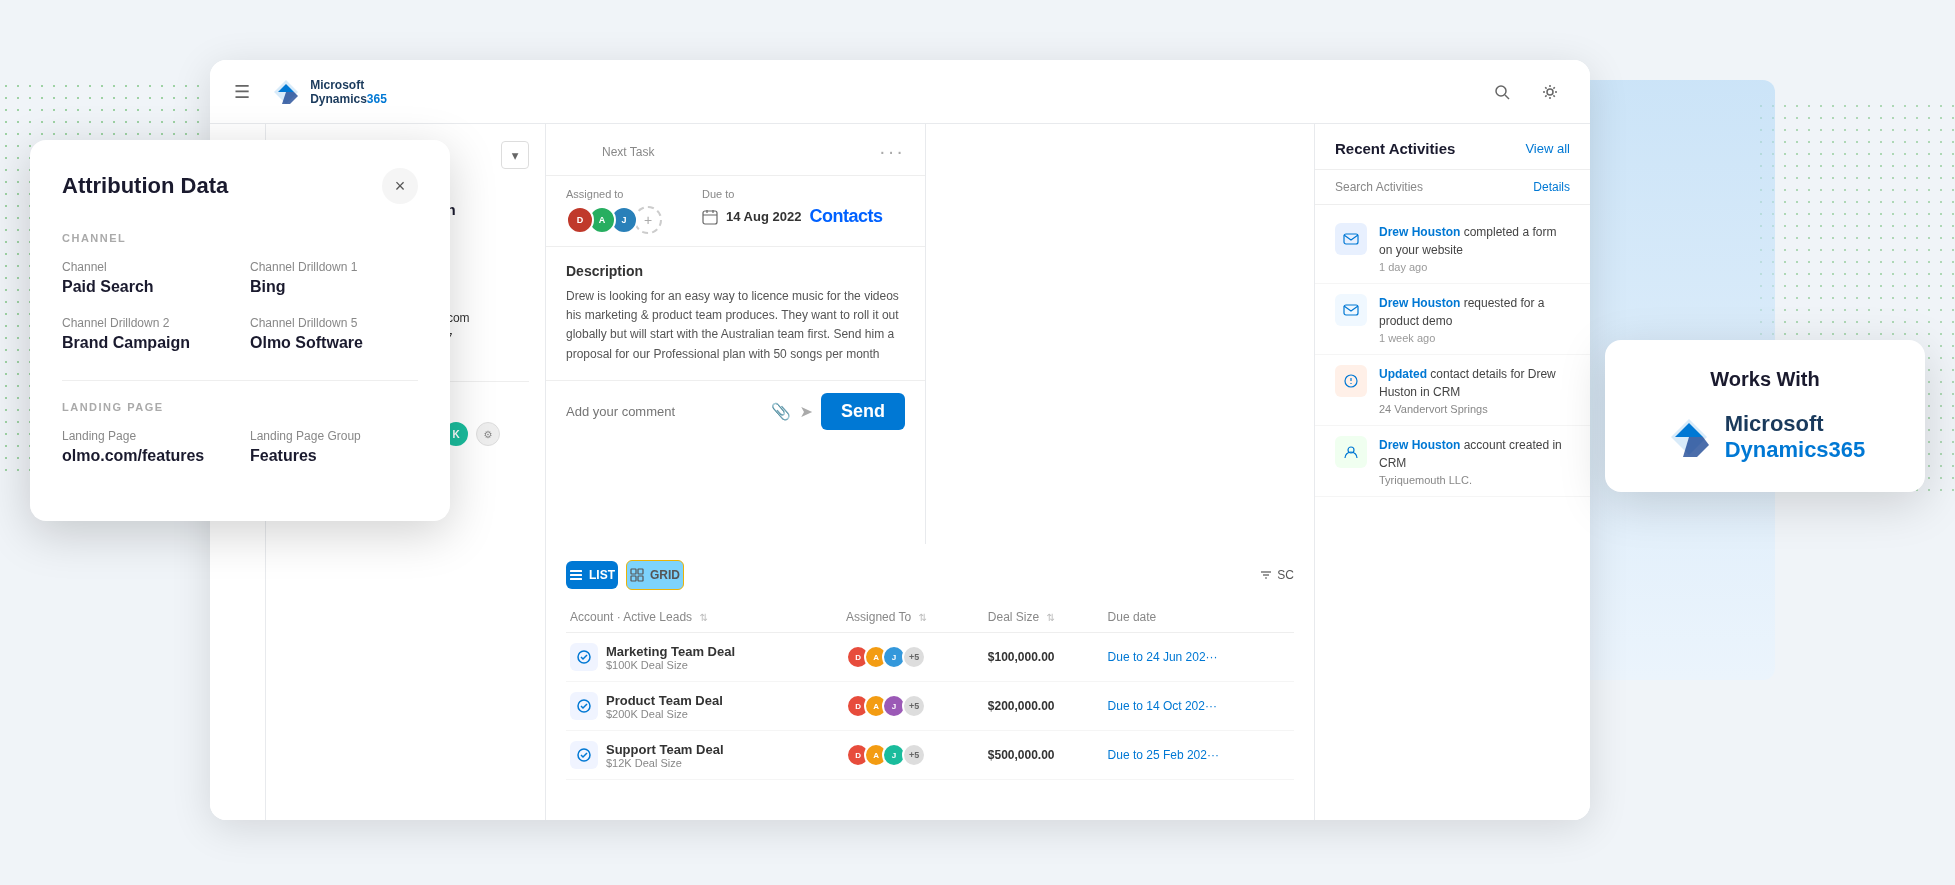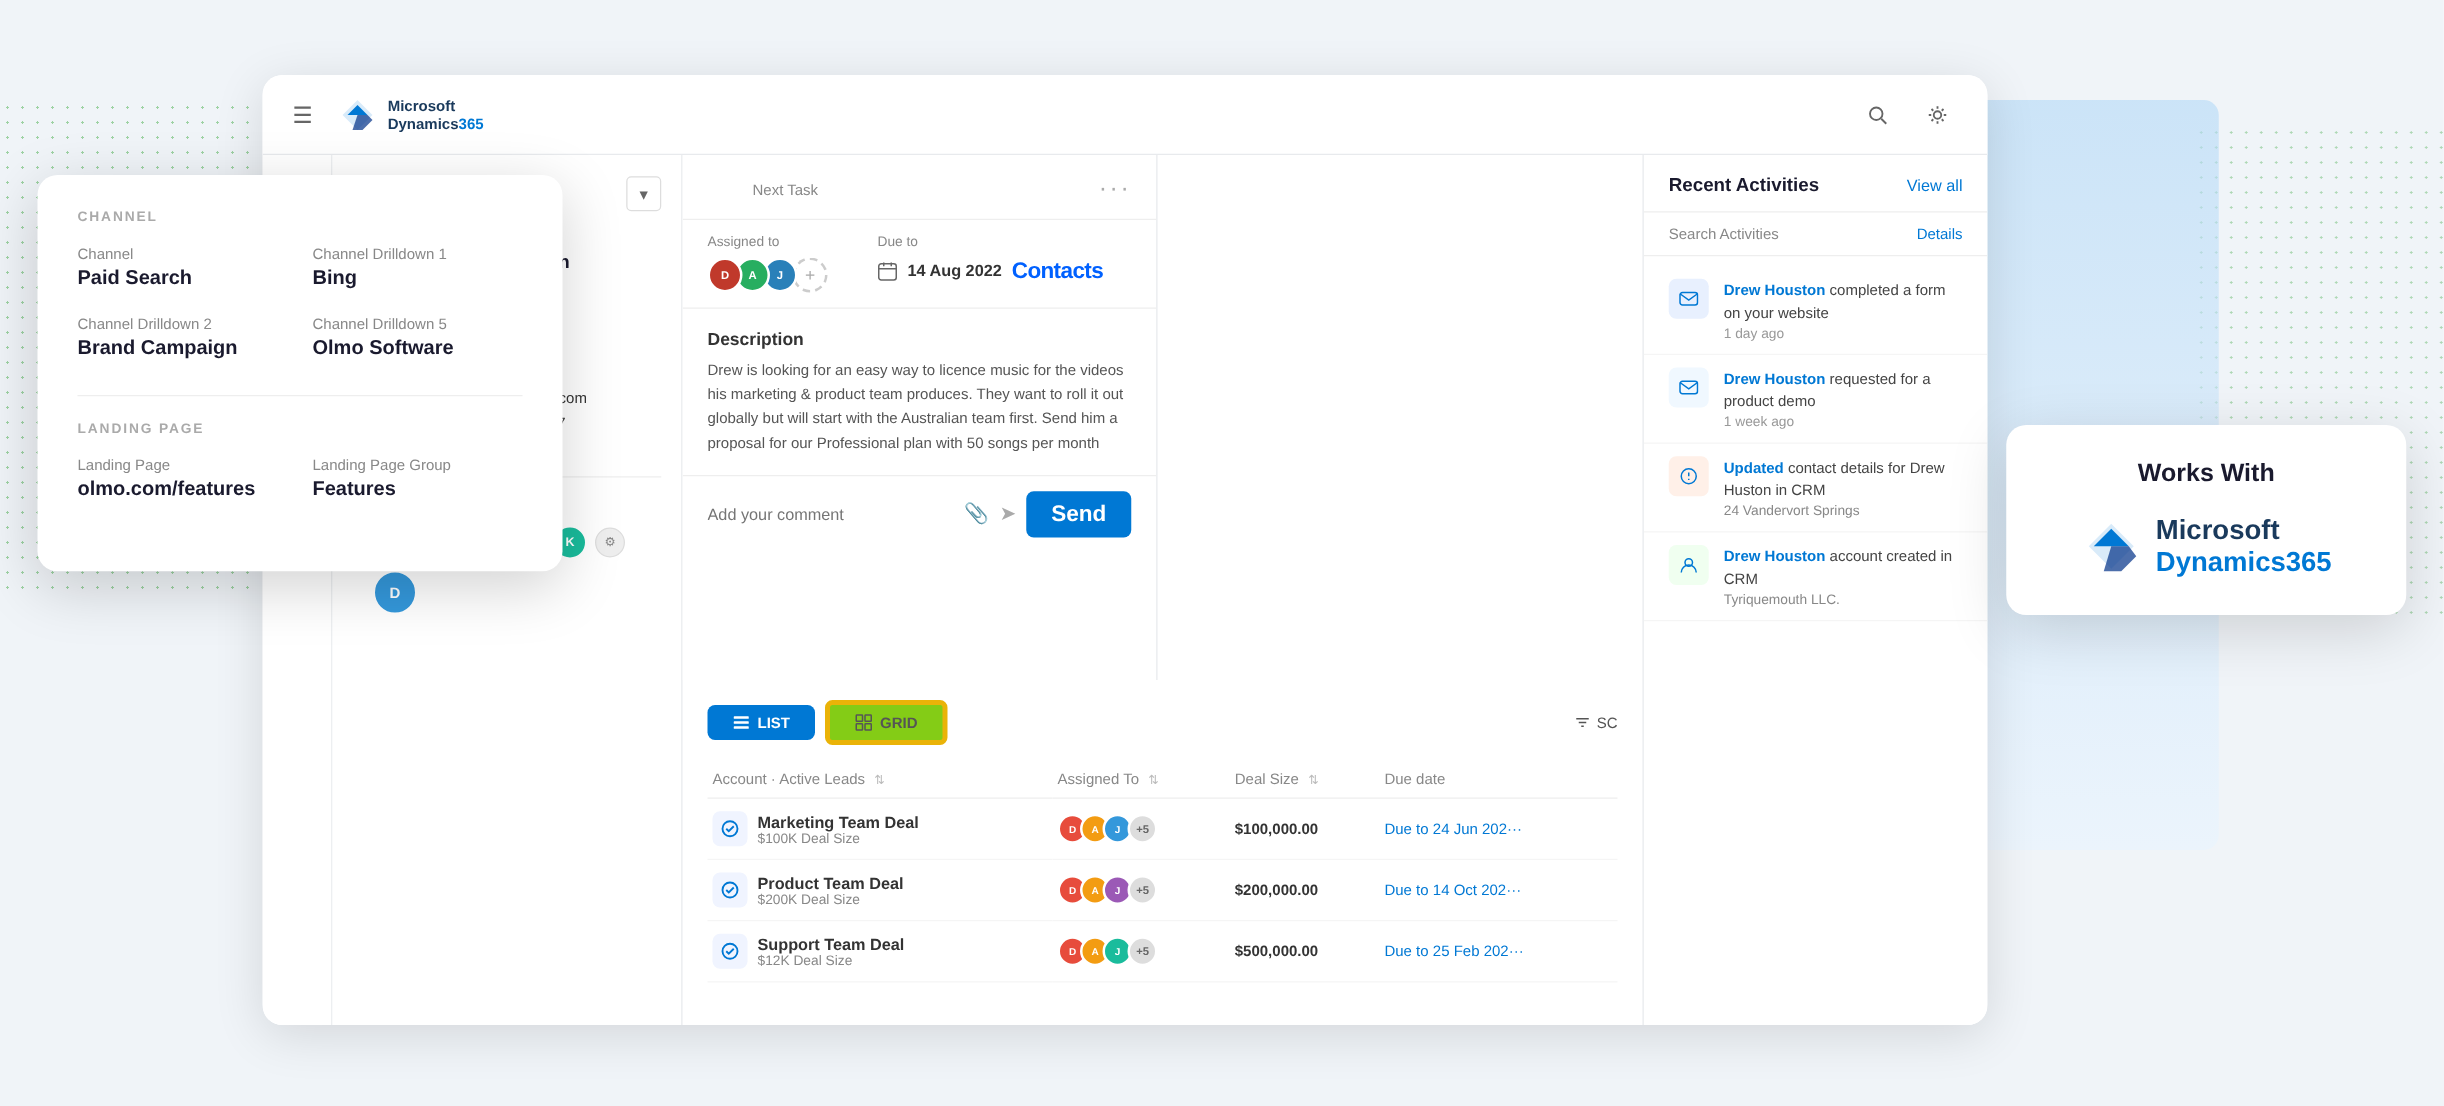--- a/index.html
+++ b/index.html
@@ -402,35 +402,35 @@
     .leads-header {
       display: flex;
       align-items: center;
       gap: 8px;
       padding: 16px 0 12px;
     }
     .tab-btn {
       display: flex;
       align-items: center;
       gap: 6px;
-      padding: 7px 20px;
+      padding: 7px 3px;
       border-radius: 6px;
       font-size: 12px;
       font-weight: 600;
       cursor: pointer;
       border: none;
     }
     .tab-btn.active {
       background: #0078d4;
       color: #fff;
     }
     .tab-btn.inactive {
-      background: #84cc16;
+      background: #7dd3fc;
       color: #555;
-      border: 4px solid #eab308;
+      border: 1px solid #eab308;
       align-items: center;
     }
     .leads-table {
       width: 100%;
       border-collapse: collapse;
       font-size: 12px;
     }
     .leads-table th {
       text-align: left;
       color: #888;
@@ -1069,20 +1069,26 @@
             </div>
         </div>
 
       </div>
     </div>
 
   </div>
 </div>
 
 <div class="attribution-panel">
+  <div class="attr-header">
+    <span class="attr-title">Attribution Data</span>
+    <button class="attr-close">
+      <span>×</span>
+    </button>
+  </div>
 
   <div class="attr-section-label">CHANNEL</div>
 
   <div class="attr-grid">
     <div>
       <div class="attr-field-label">Channel</div>
       <div class="attr-field-value">Paid Search</div>
     </div>
     <div>
       <div class="attr-field-label">Channel Drilldown 1</div>

